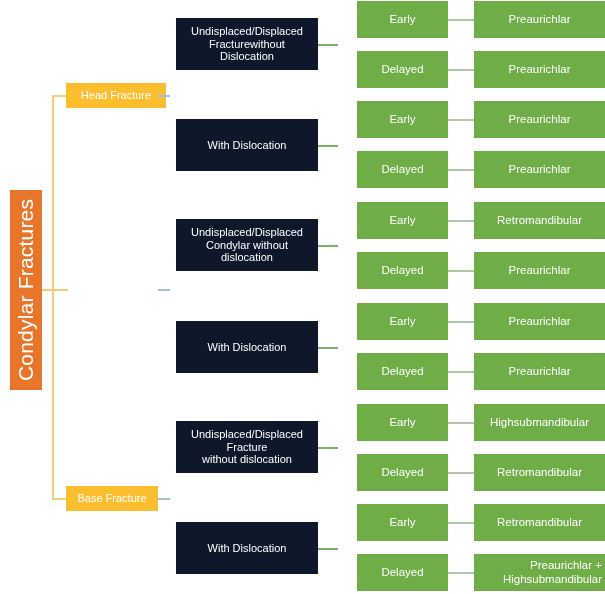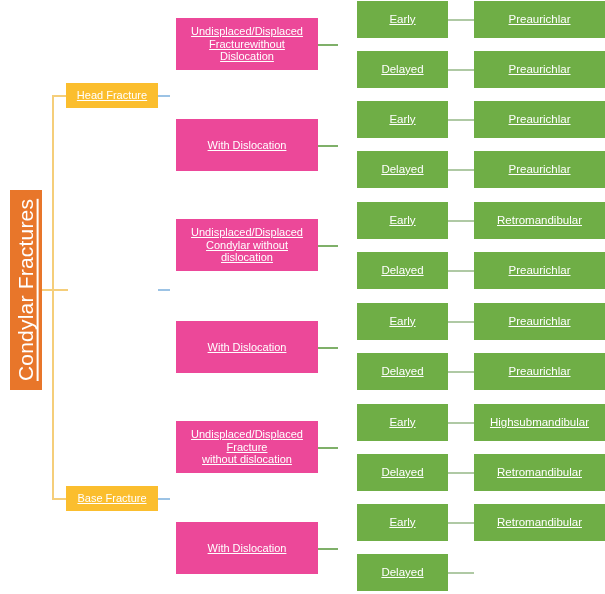--- a/index.html
+++ b/index.html
@@ -22,35 +22,34 @@
   .box {
     position: absolute;
     box-sizing: border-box;
     display: flex;
     align-items: center;
     justify-content: center;
     text-align: center;
     color: #ffffff;
     line-height: 1.18;
     padding: 1px 3px;
-    text-decoration: underline;
   }
   .box-root {
     background: #E8762A;
     writing-mode: vertical-rl;
     transform: rotate(180deg);
     font-size: 21px;
     letter-spacing: 0.2px;
   }
   .box-level1 {
     background: #FBBE2E;
     font-size: 11px;
   }
   .box-level2 {
-    background: #ec4899;
+    background: #0f172a;
     font-size: 11px;
   }
   .box-timing {
     background: #6FAE46;
     font-size: 11.5px;
   }
   .box-approach {
     background: #6FAE46;
     font-size: 11.5px;
     text-align: right;
@@ -76,21 +75,21 @@
 <div id="canvas">
 
   <div class="box box-root" style="left:10px; top:190px; width:32px; height:200px;">
     <span>Condylar Fractures</span>
   </div>
 
   <div class="conn c-orange" style="left:52px; top:95px; width:0; height:405px; border-left:2px solid #F5CE7A;"></div>
   <div class="conn c-orange hline" style="left:42px; top:289px; width:12px; border-top:2px solid #F5CE7A;"></div>
 
   <div class="conn c-orange hline" style="left:52px; top:95px; width:16px; border-top:2px solid #F5CE7A;"></div>
-  <div class="box box-level1" style="left:66px; top:83px; width:92px; height:25px;">
+  <div class="box box-level1" style="left:66px; top:83px; width:100px; height:25px;">
     <span>Head Fracture</span>
   </div>
 
   <div class="conn c-blue hline" style="left:158px; top:95px; width:12px; border-top:2px solid #9CC3E5;"></div>
   <div class="conn c-blue bracket-right" style="left:168px; top:44px; width:10px; height:102px;"></div>
 
   <div class="box box-level2" style="left:176px; top:18px; width:142px; height:52px;">
     <span>
       <span>Undisplaced/Displaced</span><br>
       <span>Fracturewithout</span><br>
@@ -236,14 +235,17 @@
   </div>
   <div class="conn c-green hline" style="left:448px; top:522px; width:26px; border-top:2px solid #AFC9A4;"></div>
   <div class="box box-approach" style="left:474px; top:504px; width:131px; height:37px;">
     <span>Retromandibular</span>
   </div>
 
   <div class="box box-timing" style="left:357px; top:554px; width:91px; height:37px;">
     <span>Delayed</span>
   </div>
   <div class="conn c-green hline" style="left:448px; top:572px; width:26px; border-top:2px solid #AFC9A4;"></div>
+  <div class="box box-approach" style="left:474px; top:554px; width:131px; height:37px;">
+    <span>Preaurichlar + Highsubmandibular</span>
+  </div>
 
 </div>
 
 </body></html>

